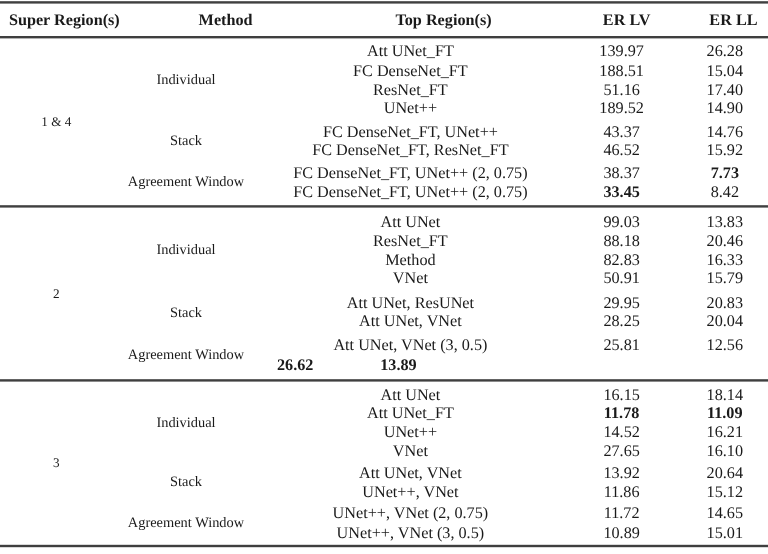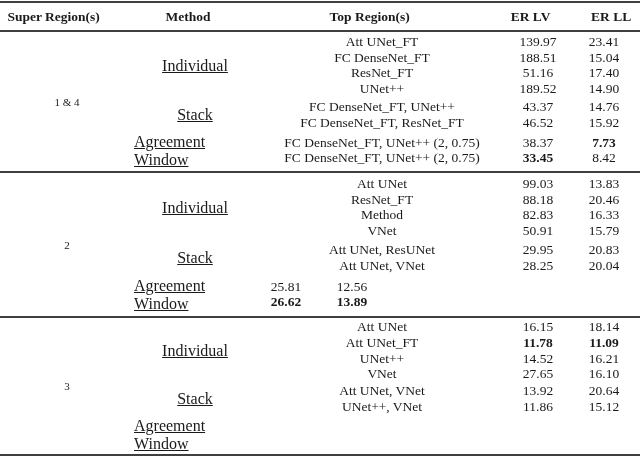--- a/index.html
+++ b/index.html
@@ -10,44 +10,43 @@
   }
   .table{width:640px;margin-top:1px;}
   .thead{
     display:flex;align-items:center;height:31px;box-sizing:border-box;
     border-top:2px solid #3f3f3f;border-bottom:2px solid #3f3f3f;
     font-weight:bold;font-size:13.5px;gap:32px;
   }
   .c-region{width:134px;text-align:center;}
   .c-method{width:122px;text-align:center;}
   .c-model{width:252px;text-align:center;}
-  .c-lv{width:60px;text-align:right;}
+  .c-lv{width:60px;text-align:left;}
   .c-ll{width:72px;text-align:center;}
   .block{
     display:flex;box-sizing:border-box;
     border-bottom:2px solid #3f3f3f;
   }
   .b1{height:141px;}
   .b2{height:145px;}
   .b3{height:138px;}
   .region-cell{
     width:134px;display:flex;align-items:center;justify-content:center;
     font-size:11px;
   }
   .groups{
     flex:1;display:flex;flex-direction:column;justify-content:space-evenly;
   }
   .group{display:flex;}
   .method-cell{
     width:122px;display:flex;align-items:center;justify-content:center;
-    font-size:16px;
-    text-decoration:underline;
+    font-size:12px;
   }
   .rows{flex:1;display:flex;flex-direction:column;justify-content:center;}
-  .tr{display:flex;align-items:flex-end;height:15.7px;font-size:13.5px;}
+  .tr{display:flex;align-items:flex-start;height:15.7px;font-size:13.5px;gap:20px;}
   .td{text-align:center;white-space:nowrap;}
   .td.model{width:252px;}
   .td.lv{width:60px;}
   .td.ll{width:72px;}
   .bold{font-weight:bold;}
 </style>
 </head>
 <body>
 
 <div class="table">
@@ -62,21 +61,21 @@
 
   <div class="block b1">
     <div class="region-cell">1 &amp; 4</div>
     <div class="groups">
       <div class="group">
         <div class="method-cell">Individual</div>
         <div class="rows">
           <div class="tr">
             <div class="td model">Att UNet_FT</div>
             <div class="td lv">139.97</div>
-            <div class="td ll">23.41</div>
+            <div class="td ll">26.28</div>
           </div>
           <div class="tr">
             <div class="td model">FC DenseNet_FT</div>
             <div class="td lv">188.51</div>
             <div class="td ll">15.04</div>
           </div>
           <div class="tr">
             <div class="td model">ResNet_FT</div>
             <div class="td lv">51.16</div>
             <div class="td ll">17.40</div>
@@ -161,20 +160,21 @@
             <div class="td model">Att UNet, VNet</div>
             <div class="td lv">28.25</div>
             <div class="td ll">20.04</div>
           </div>
         </div>
       </div>
       <div class="group">
         <div class="method-cell">Agreement Window</div>
         <div class="rows">
           <div class="tr">
+            <div class="td model">Att UNet, VNet (3, 0.5)</div>
             <div class="td lv">25.81</div>
             <div class="td ll">12.56</div>
           </div>
           <div class="tr">
             <div class="td lv bold">26.62</div>
             <div class="td ll bold">13.89</div>
           </div>
         </div>
       </div>
     </div>
@@ -218,17 +218,29 @@
           </div>
           <div class="tr">
             <div class="td model">UNet++, VNet</div>
             <div class="td lv">11.86</div>
             <div class="td ll">15.12</div>
           </div>
         </div>
       </div>
       <div class="group">
         <div class="method-cell">Agreement Window</div>
+        <div class="rows">
+          <div class="tr">
+            <div class="td model">UNet++, VNet (2, 0.75)</div>
+            <div class="td lv">11.72</div>
+            <div class="td ll">14.65</div>
+          </div>
+          <div class="tr">
+            <div class="td model">UNet++, VNet (3, 0.5)</div>
+            <div class="td lv">10.89</div>
+            <div class="td ll">15.01</div>
+          </div>
+        </div>
       </div>
     </div>
   </div>
 
 </div>
 
 </body></html>

